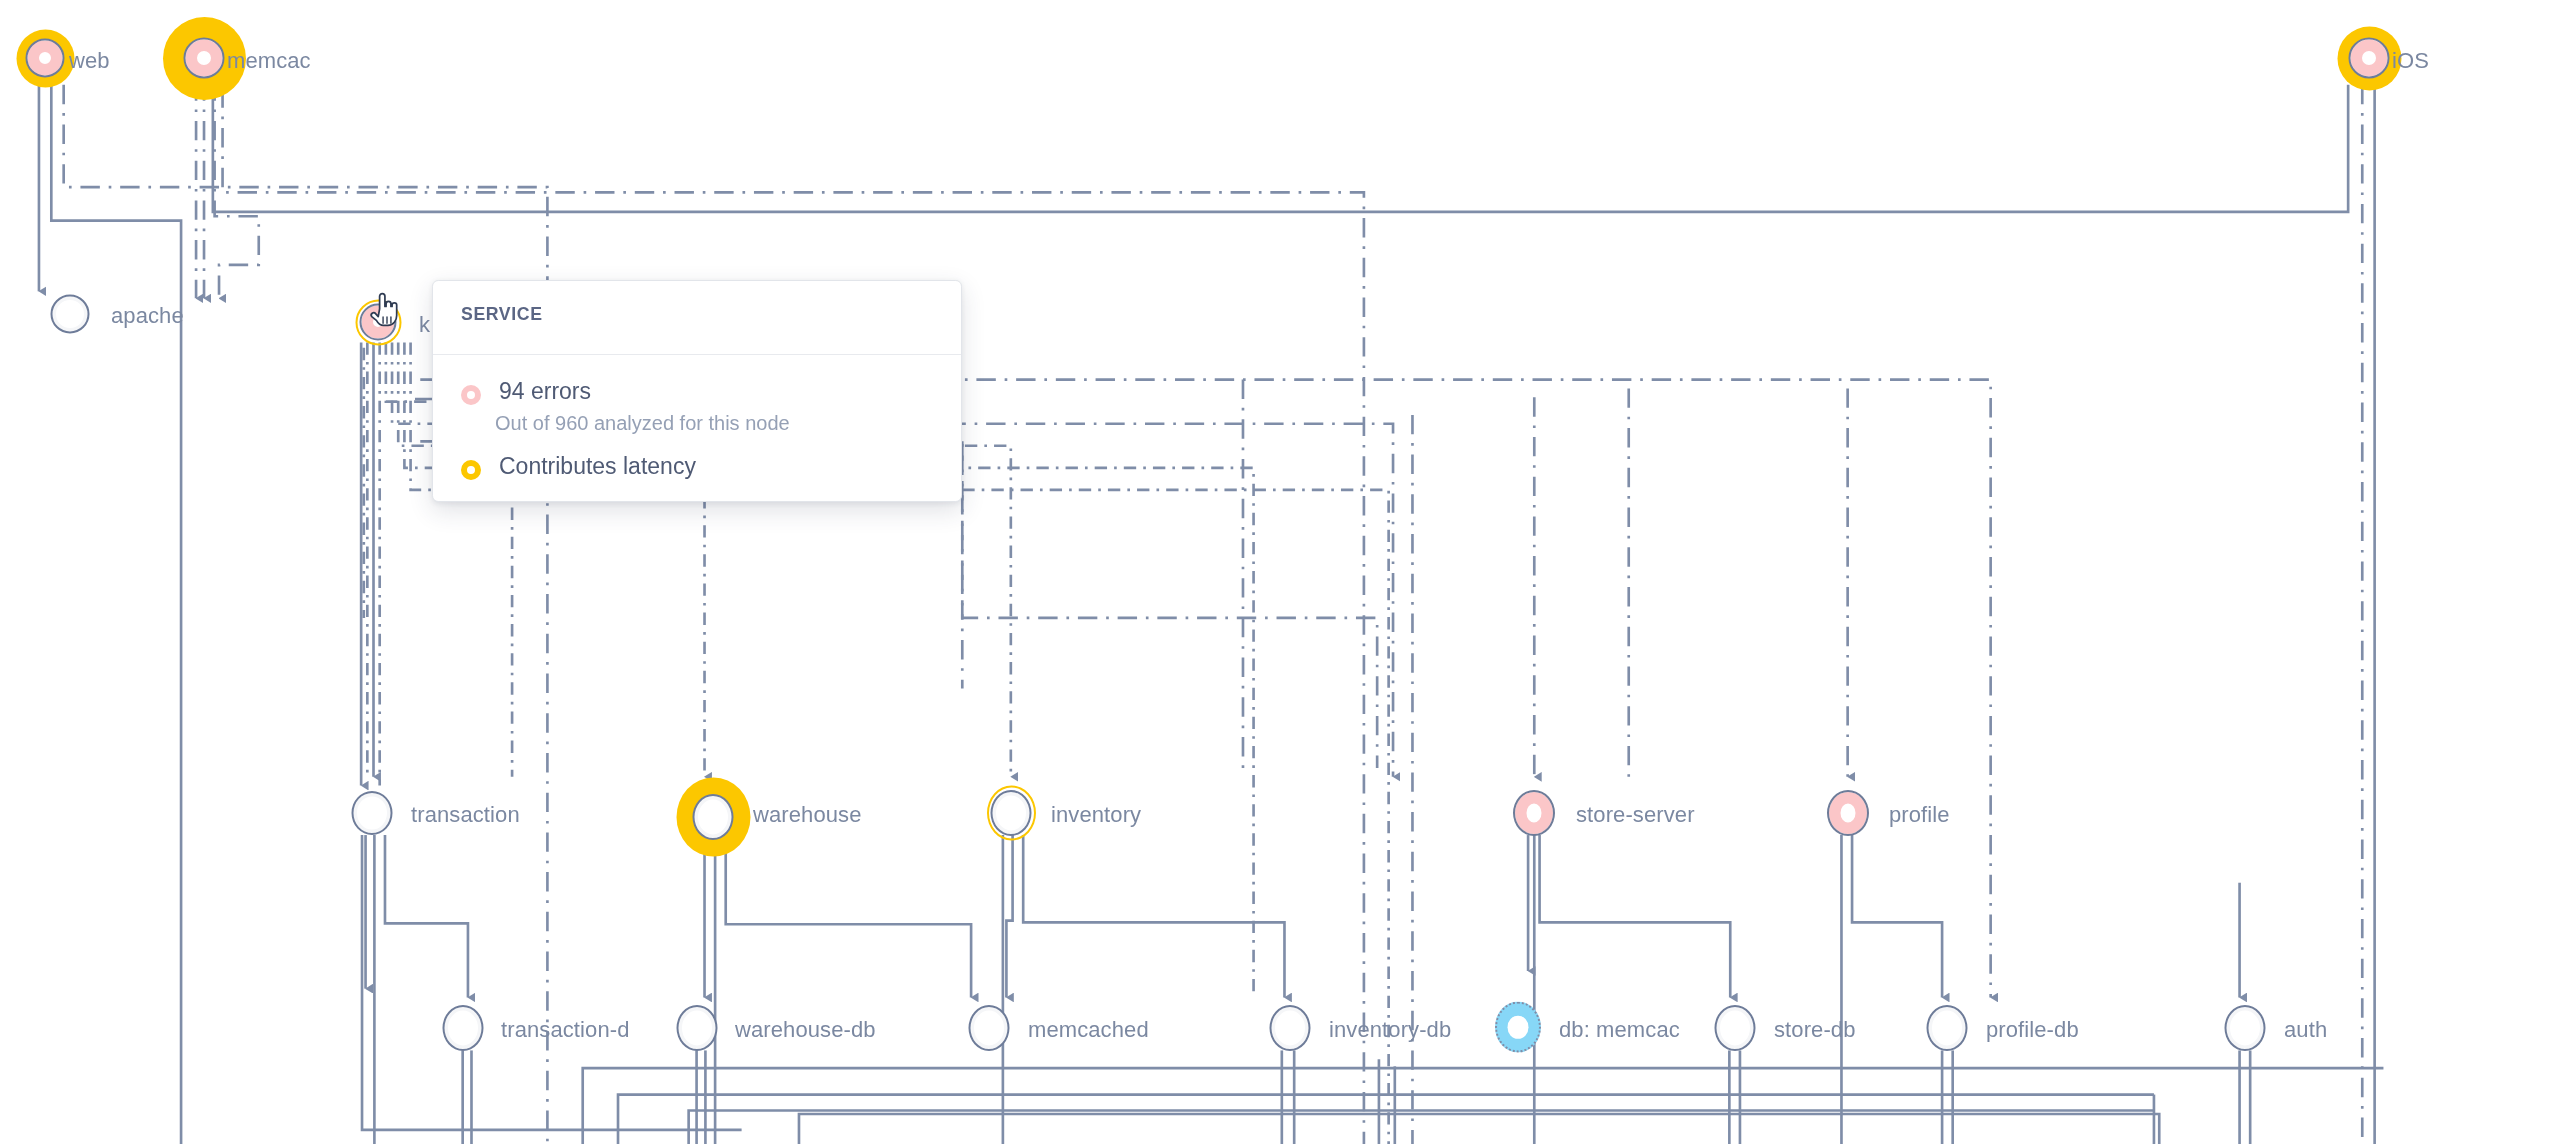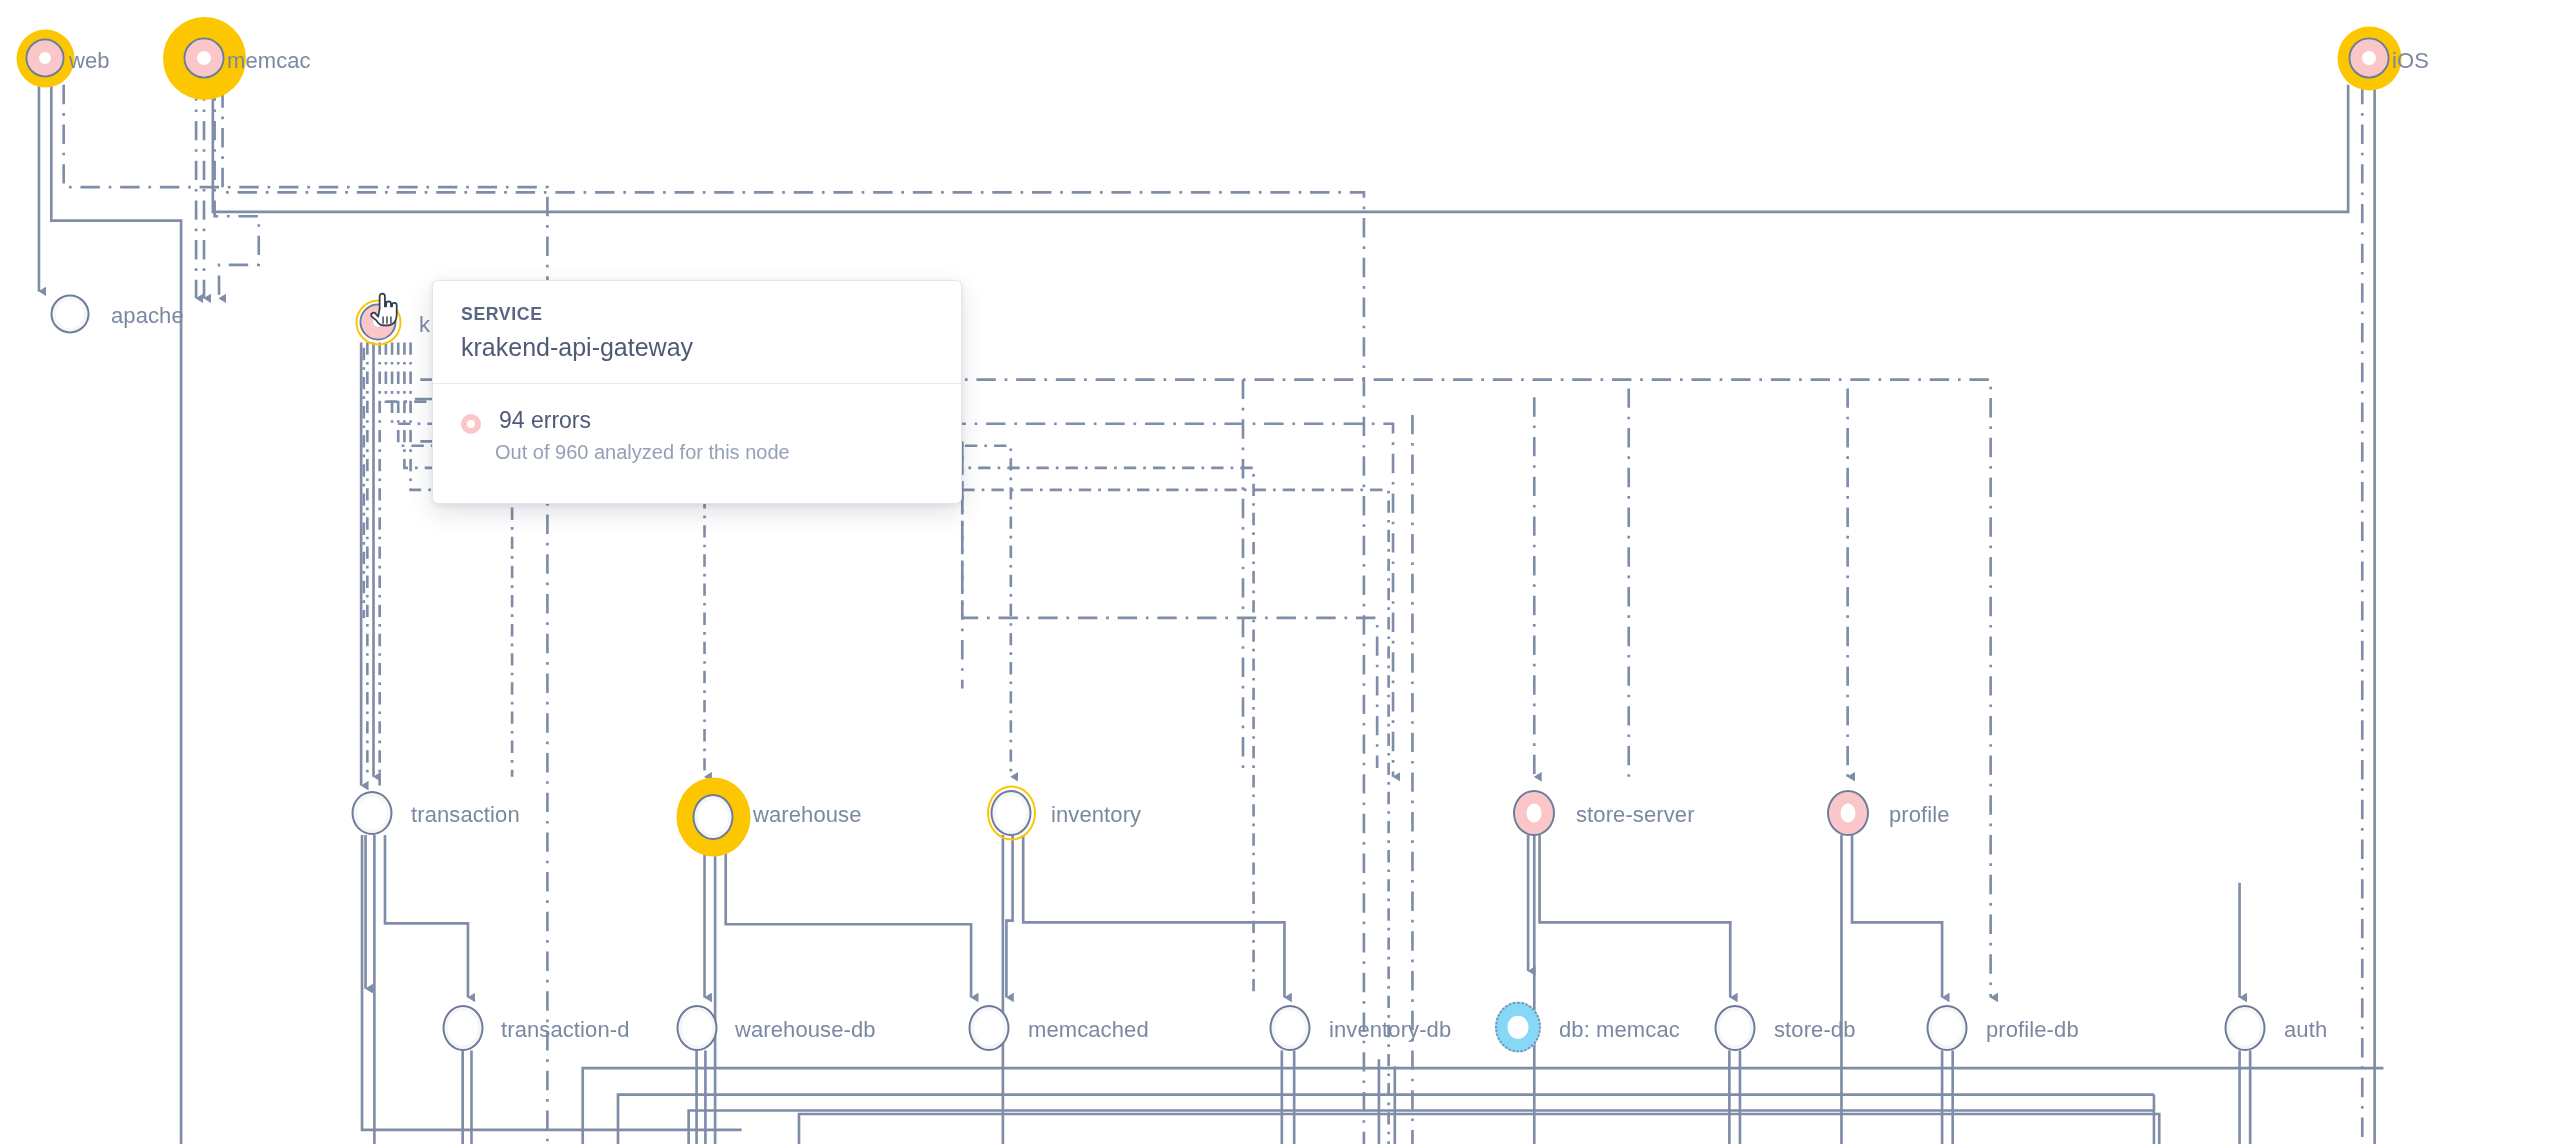--- a/index.html
+++ b/index.html
@@ -329,28 +329,31 @@
   <div class="node-label" style="left:1986px;top:1017px;">profile-db</div>
 
   <div class="node" style="left:2245px;top:1028px;">
     <div class="core" style="width:41px;height:46px;"></div>
   </div>
   <div class="node-label" style="left:2284px;top:1017px;">auth</div>
 
   <div id="tooltip">
     <div class="tt-sec">
       <div class="tt-kind">SERVICE</div>
-      <div class="tt-name">krakend-api-gateway</div>
     </div>
     <div class="tt-sec">
       <div class="tt-stat">
         <span class="dot pink"></span>
         <span class="tt-stat-label">94 errors</span>
       </div>
       <div class="tt-sub">Out of 960 analyzed for this node</div>
+      <div class="tt-stat">
+        <span class="dot yellow"></span>
+        <span class="tt-stat-label">Contributes latency</span>
+      </div>
     </div>
   </div>
 
   <svg id="cursor" viewBox="0 0 26 32">
     <path d="M9.2 15.4 V4.6 a2.3 2.3 0 0 1 4.6 0 V13.4 h1.0 V11.0 a2.1 2.1 0 0 1 4.2 0 v2.4 h1.0 v-1.2 a2.0 2.0 0 0 1 4.0 0 v9.0 c0 4.2 -2.8 8.6 -7.6 8.6 h-3.8 c-3.0 0 -4.6 -1.6 -6.2 -4.4 L2.4 22.2 a2.1 2.1 0 0 1 3.3 -2.6 l2.3 2.6 z" fill="#ffffff" stroke="#2f3b52" stroke-width="1.5" stroke-linejoin="round"></path>
     <path d="M12.2 22.5 v5.4 M15.6 22.5 v5.4 M19.0 22.5 v5.4" stroke="#2f3b52" stroke-width="1.2" stroke-linecap="round"></path>
   </svg>
 
 </div>
 

